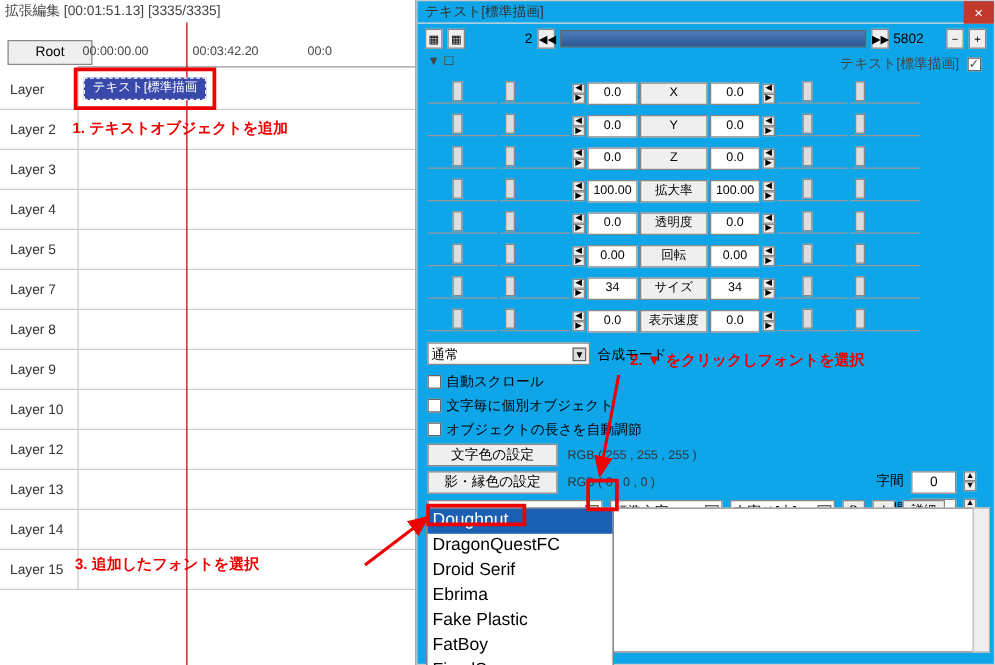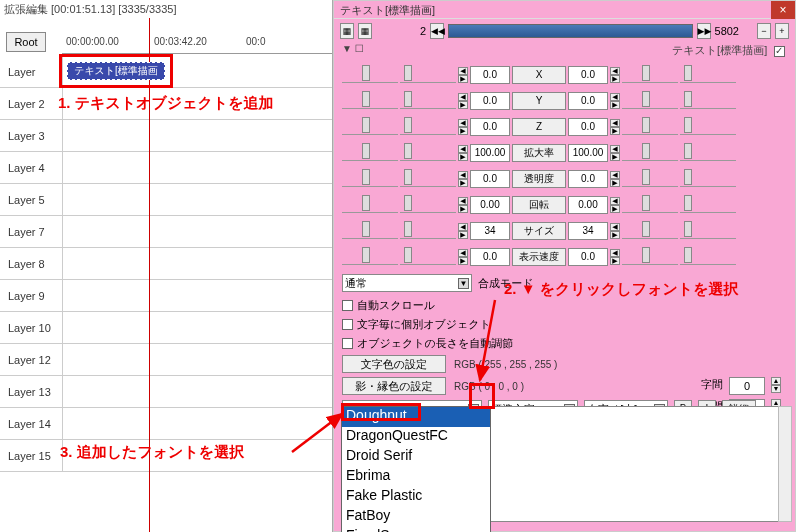--- a/index.html
+++ b/index.html
@@ -1,40 +1,40 @@
 <!DOCTYPE html>
 <html><head>
 <meta charset="utf-8">
 <style>
 * { box-sizing: border-box; margin: 0; padding: 0; font-family: "MS UI Gothic", sans-serif; font-size: 11px; }
 body { background: #f0f0f0; width: 796px; height: 532px; overflow: hidden; position: relative; }
 
 
 .timeline { position: absolute; left: 0; top: 0; width: 333px; height: 532px; background: #fff; border-right: 1px solid #aaa; }
 .timeline-title { position: absolute; left: 0; top: 0; width: 333px; height: 18px; font-size: 11px; color: #444; padding-left: 4px; line-height: 18px; }
-.root-btn { position: absolute; left: 6px; top: 32px; width: 40px; height: 20px; background: #efefef; border: 1px solid #888; text-align: center; line-height: 18px; }
+.root-btn { position: absolute; left: 6px; top: 32px; width: 68px; height: 20px; background: #efefef; border: 1px solid #888; text-align: center; line-height: 18px; }
 .ruler { position: absolute; left: 62px; top: 32px; right: 0; height: 22px; border-bottom: 1px solid #999; }
 .ruler span { position: absolute; top: 4px; font-size: 10px; color: #444; }
 .layers { position: absolute; left: 0; top: 56px; right: 0; bottom: 0; }
 .layer-row { height: 32px; border-bottom: 1px solid #ccc; position: relative; padding-left: 48px; }
 .layer-label { position: absolute; left: 8px; top: 4px; width: 48px; font-size: 11px; color: #333; line-height: 24px; }
 .layer-track { position: absolute; left: 62px; top: 0; right: 0; height: 100%; border-left: 1px solid #ccc; }
 .playhead { position: absolute; left: 149px; top: 18px; width: 1px; height: 514px; background: #c00; z-index: 5; }
 .text-clip { position: absolute; left: 67px; top: 62px; width: 98px; height: 18px; background: #3949ab; border: 1px dashed #fff; color: #fff; font-size: 10px; text-align: center; line-height: 16px; z-index: 6; }
 
 
 .anno-box-clip { position: absolute; left: 59px; top: 54px; width: 114px; height: 34px; border: 3px solid #e00; z-index: 7; pointer-events: none; }
 .anno-box-dropdown { position: absolute; left: 469px; top: 383px; width: 26px; height: 26px; border: 3px solid #e00; z-index: 20; pointer-events: none; }
 .anno-box-fontitem { position: absolute; left: 341px; top: 403px; width: 80px; height: 18px; border: 3px solid #e00; z-index: 20; pointer-events: none; }
-.anno-text { position: absolute; color: #e00; font-weight: bold; font-size: 15px; z-index: 25; pointer-events: none; }
+.anno-text { position: absolute; color: #e00; font-weight: bold; font-size: 12px; z-index: 25; pointer-events: none; }
 .anno-arrow-1 { position: absolute; left: 470px; top: 298px; z-index: 22; pointer-events: none; }
 .anno-arrow-2 { position: absolute; left: 290px; top: 408px; z-index: 22; pointer-events: none; }
 
 
-.props { position: absolute; left: 333px; top: 0; right: 0; height: 532px; background: #f9a8d4; border: 1px solid #ccc; }
+.props { position: absolute; left: 333px; top: 0; right: 0; height: 532px; background: #0ea5e9; border: 1px solid #ccc; }
 .props-title { height: 18px; line-height: 18px; padding-left: 6px; font-size: 11px; color: #333; border-bottom: 1px solid #ddd; position: relative; }
 .close-btn { position: absolute; right: 0; top: 0; width: 24px; height: 18px; background: #c0392b; color: #fff; text-align: center; line-height: 18px; font-size: 12px; }
 .frame-bar { position: relative; height: 24px; padding: 3px 6px; display: flex; align-items: center; gap: 4px; }
 .small-btn { width: 14px; height: 16px; border: 1px solid #888; background: #efefef; text-align: center; font-size: 9px; line-height: 14px; }
 .frame-slider { flex: 1; height: 14px; background: linear-gradient(#4a7ab8,#2d5a94); border: 1px solid #666; }
 .subtitle-row { height: 18px; text-align: right; padding-right: 10px; font-size: 10px; color: #444; }
 .subtitle-row .chk { display:inline-block;width:11px;height:11px;border:1px solid #666;margin-left:4px;vertical-align:middle; background:#fff; position:relative;}
 .subtitle-row .chk::after{content:"✓";position:absolute;left:0;top:-2px;font-size:10px;}
 .triangle { position:absolute; left:8px; top:0; font-size:10px; }
 

